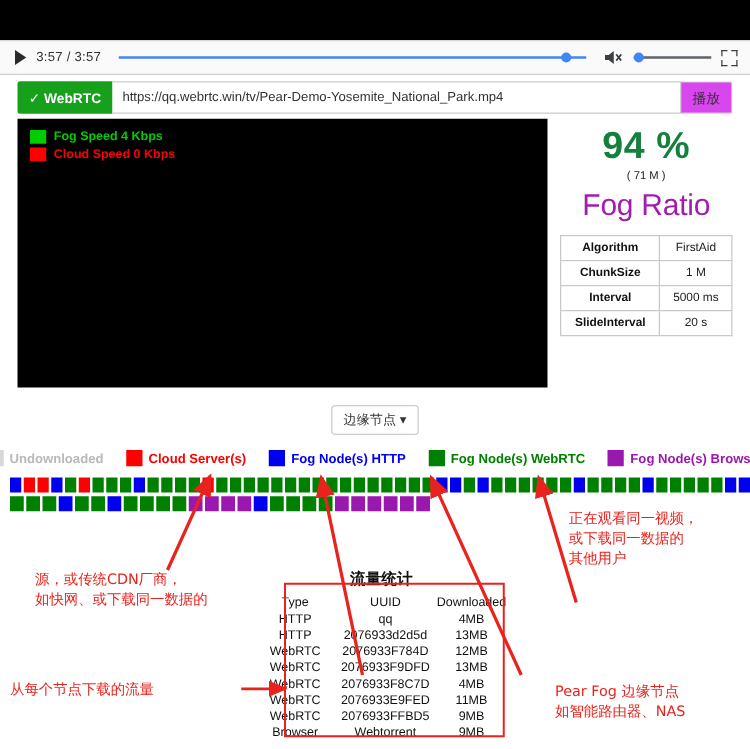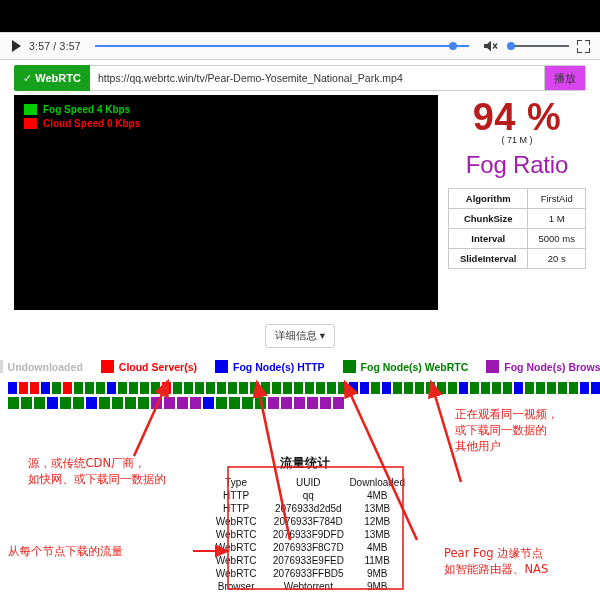--- a/index.html
+++ b/index.html
@@ -60,21 +60,21 @@
   
   .mid { display:flex; margin:4px 14px 0 14px; height:215px; }
   .speedchart { width:424px; background:#000; position:relative; }
   .legend-row { display:flex; align-items:center; gap:6px; padding-left:10px; }
   .legend-row.first { padding-top:9px; }
   .legend-row.second { padding-top:3px; }
   .lg-sq { width:13px; height:11px; display:inline-block; }
   .lg-txt { font-size:10px; font-weight:bold; }
 
   .stats { flex:1; padding-left:10px; text-align:center; }
-  .ratio-pct { font-size:38px; font-weight:bold; color:#b91c1c; line-height:34px; margin-top:5px; letter-spacing:.5px; }
+  .ratio-pct { font-size:30px; font-weight:bold; color:#15803d; line-height:34px; margin-top:5px; letter-spacing:.5px; }
   .ratio-sub { font-size:9px; color:#222; margin-top:1px; }
   .ratio-label { font-size:24px; color:#a21caf; line-height:30px; margin-top:5px; letter-spacing:-.2px; }
   .ptable { width:100%; border-collapse:collapse; margin-top:8px; }
   .ptable td { border:1px solid #c9c9c9; font-size:9.5px; height:20px; color:#111; }
   .ptable td.k { font-weight:bold; width:58%; }
   .ptable td.v { color:#222; }
 
   
   .detail-wrap { display:flex; justify-content:center; margin-top:14px; }
   .detail-btn {
@@ -182,21 +182,21 @@
         <tr>
           <td class="k">SlideInterval</td>
           <td class="v">20 s</td>
         </tr>
       </tbody>
     </table>
   </div>
 </div>
 
 <div class="detail-wrap">
-  <div class="detail-btn">详细信息 ▾</div>
+  <div class="detail-btn">边缘节点 ▾</div>
 </div>
 
 <div class="node-legend" id="node-legend">
     <div class="nl-item">
       <span class="nl-sq" style="background: rgb(216, 216, 216);"></span>
       <span class="nl-txt" style="color: rgb(184, 184, 184);">Undownloaded</span>
     </div>
     <div class="nl-item">
       <span class="nl-sq" style="background: rgb(255, 0, 0);"></span>
       <span class="nl-txt" style="color: rgb(255, 0, 0);">Cloud Server(s)</span>

